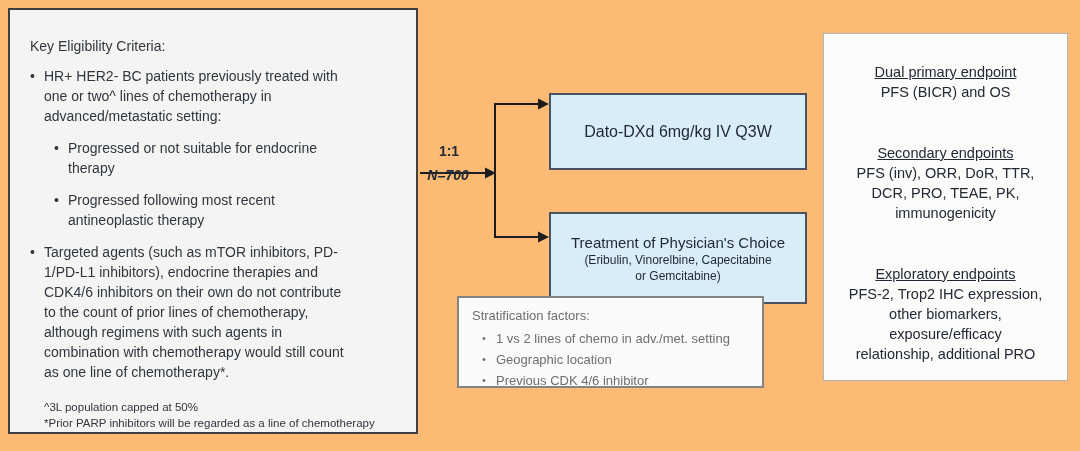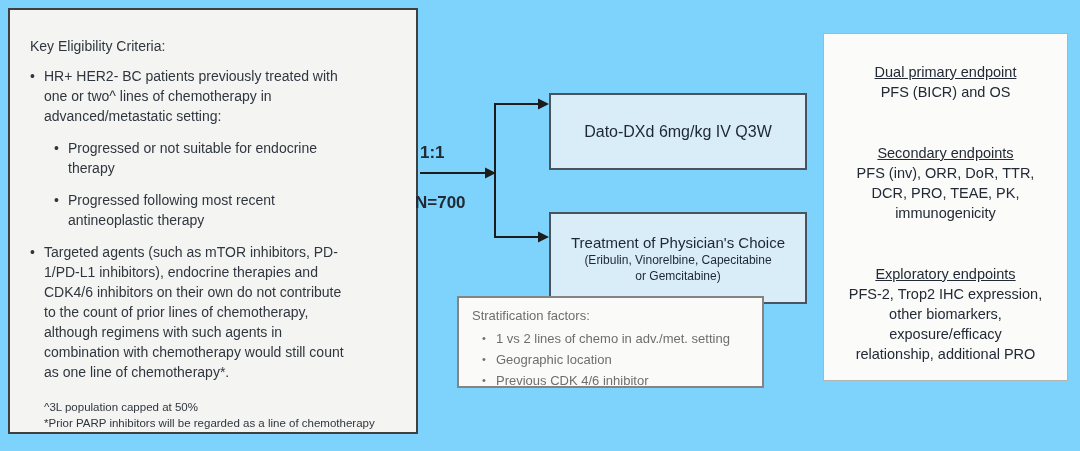--- a/index.html
+++ b/index.html
@@ -1,39 +1,39 @@
 <!DOCTYPE html>
 <html><head>
 <meta charset="utf-8">
 <style>
   html,body { margin:0; padding:0; background:#ffffff; }
   .stage {
     position:relative; width:1080px; height:451px;
-    background:#7dd3fc; overflow:hidden;
+    background:#fdba74; overflow:hidden;
     font-family:"Liberation Sans", sans-serif;
     color:#2f3540;
   }
 
   
   .panel-eligibility {
     position:absolute; left:8px; top:8px; width:410px; height:426px;
     background:#f4f4f2; border:2px solid #3f3f3f; box-sizing:border-box;
     padding:26px 14px 0 20px; font-size:14px; line-height:20px; color:#30363f;
   }
   .elig-title { margin-bottom:10px; }
   .bullet-row { display:flex; margin-bottom:12px; }
   .bullet-marker { flex:none; width:14px; }
   .bullet-text { white-space:pre-line; }
   .sub-row { padding-left:24px; }
   .footnotes { margin-top:17px; font-size:11.5px; line-height:16px;margin-left:14px; }
 
   
-  .rand-label { position:absolute; font-size:17px; font-weight:bold; color:#222a36; text-align:left; }
+  .rand-label { position:absolute; font-size:14px; font-weight:bold; color:#222a36; text-align:center; }
   .rand-ratio { left:420px; top:143px; width:58px; }
-  .rand-n { left:415px; top:193px; width:66px; }
+  .rand-n { left:415px; top:167px; width:66px;font-style:italic; }
 
   
   .connectors { position:absolute; left:0; top:0; }
 
   
   .arm-box {
     position:absolute; left:549px; width:258px; box-sizing:border-box;
     background:#d9edf8; border:2px solid #4a525e;
     display:flex; flex-direction:column; align-items:center; justify-content:center;
     text-align:center; color:#1f2634;margin-top:26px;

